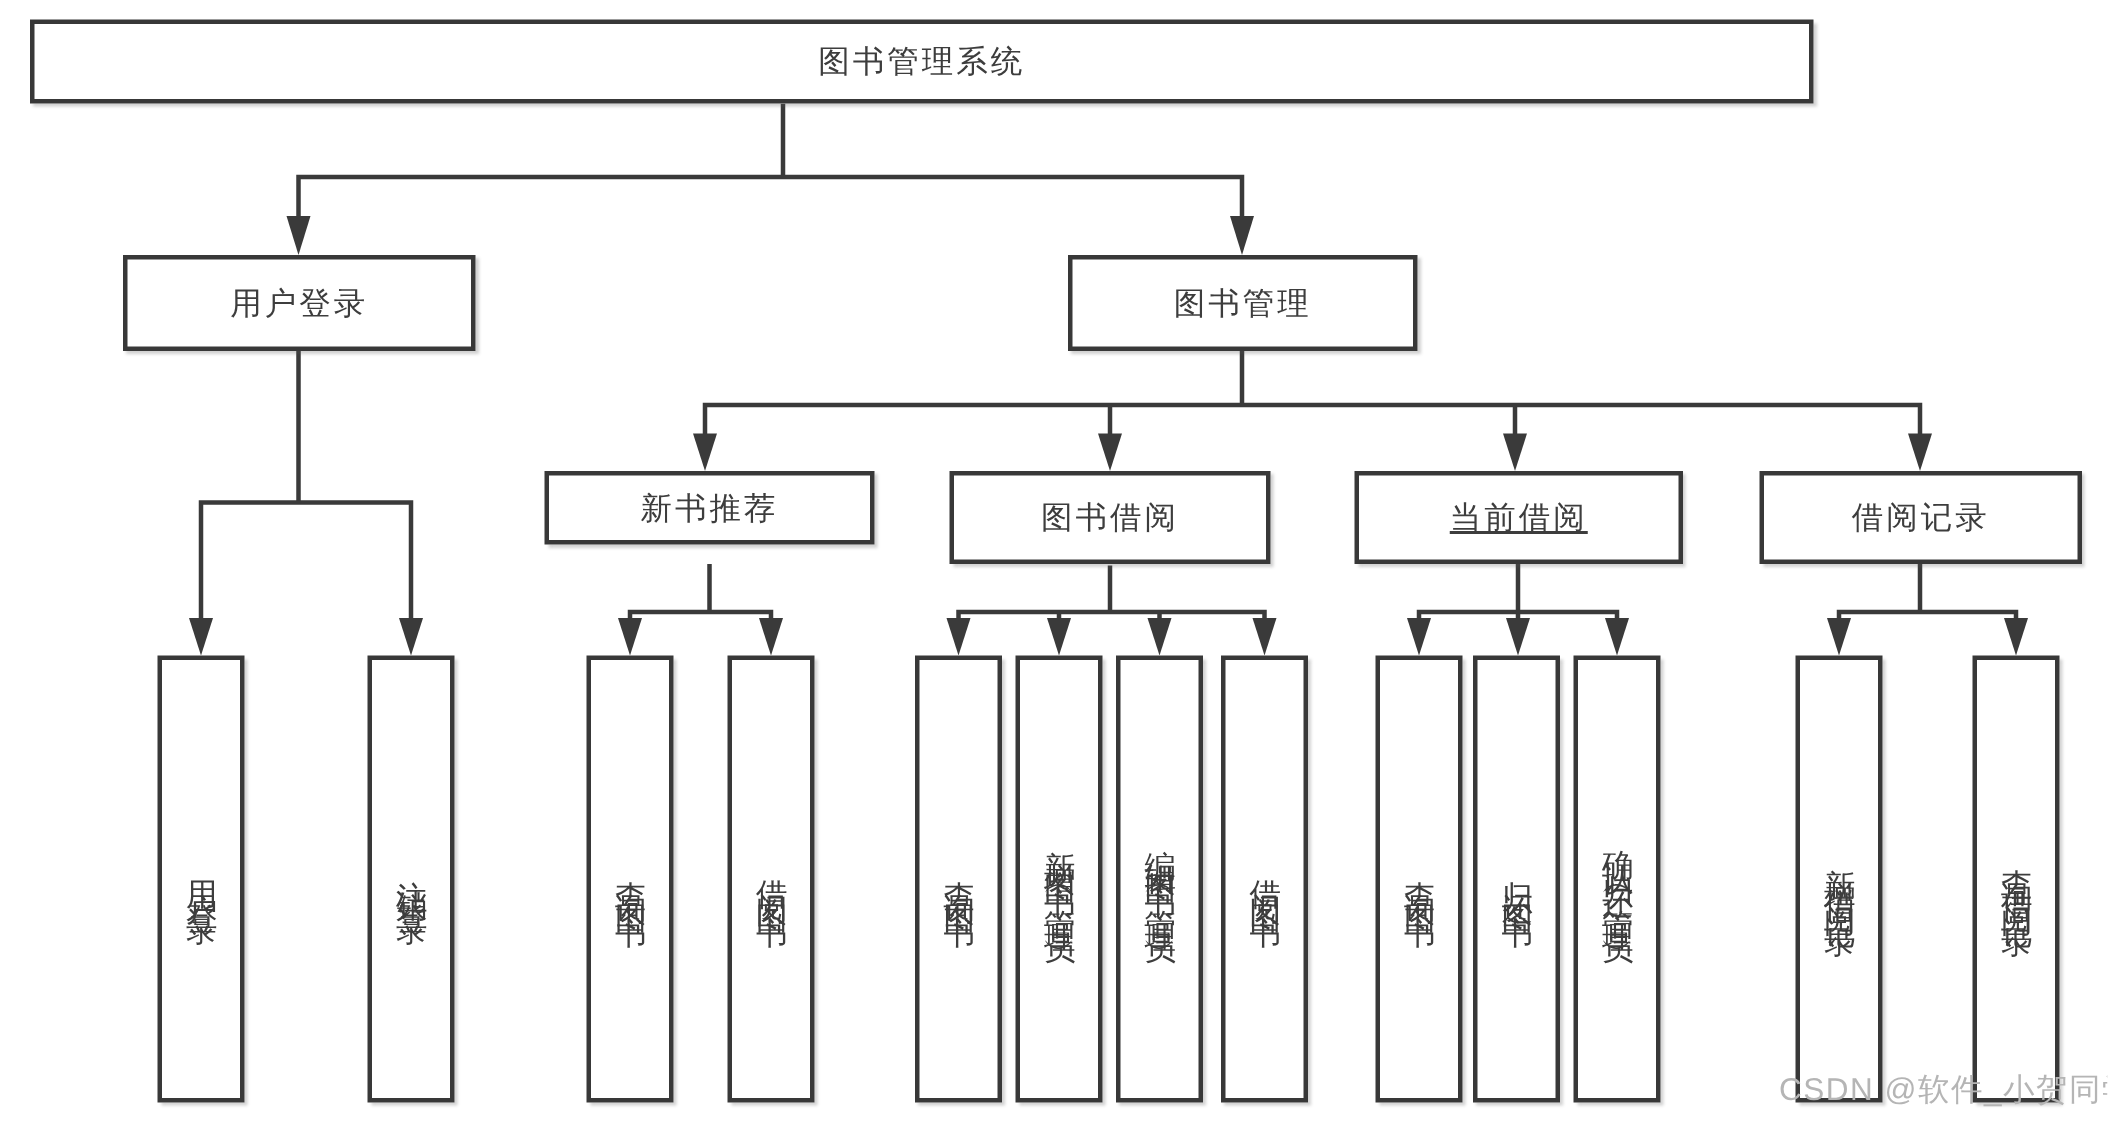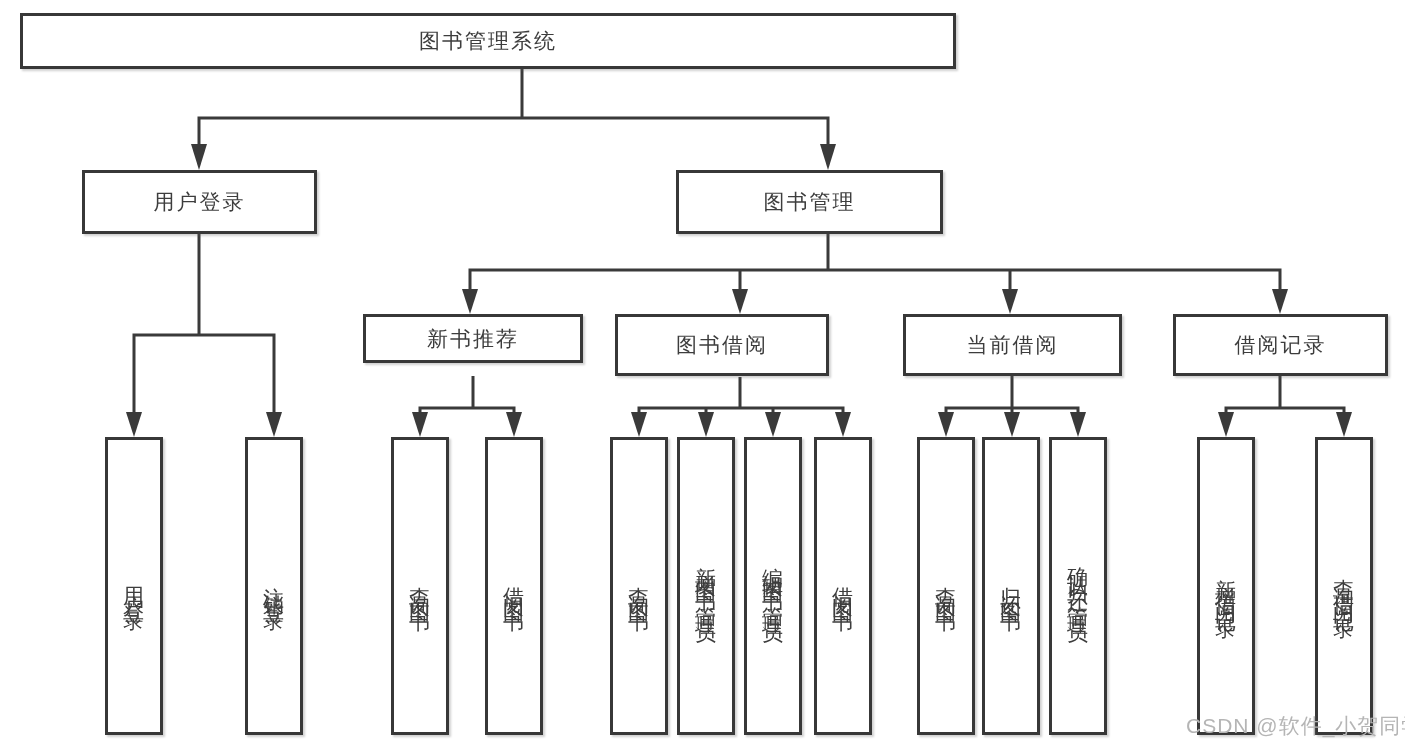--- a/index.html
+++ b/index.html
@@ -98,28 +98,28 @@
     <path d="M1012 376 V408 M946 414 V408 H1078 V414 M1012 408 V414"></path>
     <polygon points="938,412 954,412 946,437"></polygon>
     <polygon points="1004,412 1020,412 1012,437"></polygon>
     <polygon points="1070,412 1086,412 1078,437"></polygon>
 
     <path d="M1280 375 V408 M1226 414 V408 H1344 V414"></path>
     <polygon points="1218,412 1234,412 1226,437"></polygon>
     <polygon points="1336,412 1352,412 1344,437"></polygon>
   </svg>
 
-  <div class="hbox" style="left:20px; top:13px; width:936px; height:56px;">图书管理系统</div>
+  <div class="hbox" style="left:20px; top:13px; width:1189px; height:56px;">图书管理系统</div>
 
   <div class="hbox" style="left:82px; top:170px; width:235px; height:64px;">用户登录</div>
-  <div class="hbox" style="left:676px; top:170px; width:267px; height:64px;">图书管理</div>
+  <div class="hbox" style="left:712px; top:170px; width:233px; height:64px;">图书管理</div>
 
   <div class="hbox" style="left:363px; top:314px; width:220px; height:49px;">新书推荐</div>
-  <div class="hbox" style="left:615px; top:314px; width:214px; height:62px;">图书借阅</div>
-  <div class="hbox" style="left:903px; top:314px; width:219px; height:62px;">当前借阅</div>
+  <div class="hbox" style="left:633px; top:314px; width:214px; height:62px;">图书借阅</div>
+  <div class="hbox" style="left:903px; top:314px; width:219px; height:62px;text-decoration:underline;">当前借阅</div>
   <div class="hbox" style="left:1173px; top:314px; width:215px; height:62px;">借阅记录</div>
 
   <div class="vbox" style="left:105px; top:437px; width:58px; height:298px;">用户登录</div>
   <div class="vbox" style="left:245px; top:437px; width:58px; height:298px;">注销登录</div>
 
   <div class="vbox" style="left:391px; top:437px; width:58px; height:298px;">查询图书</div>
   <div class="vbox" style="left:485px; top:437px; width:58px; height:298px;">借阅图书</div>
 
   <div class="vbox" style="left:610px; top:437px; width:58px; height:298px;">查询图书</div>
   <div class="vbox" style="left:677px; top:437px; width:58px; height:298px;">新增图书（管理员）</div>

